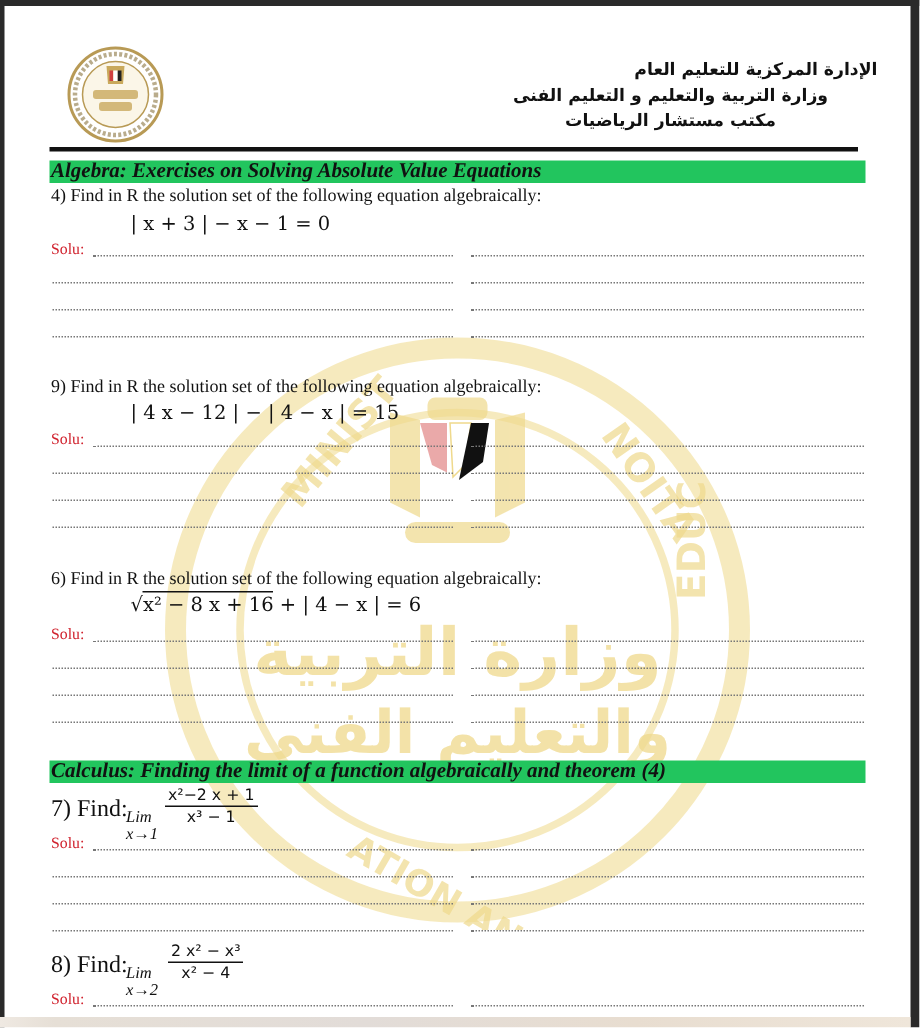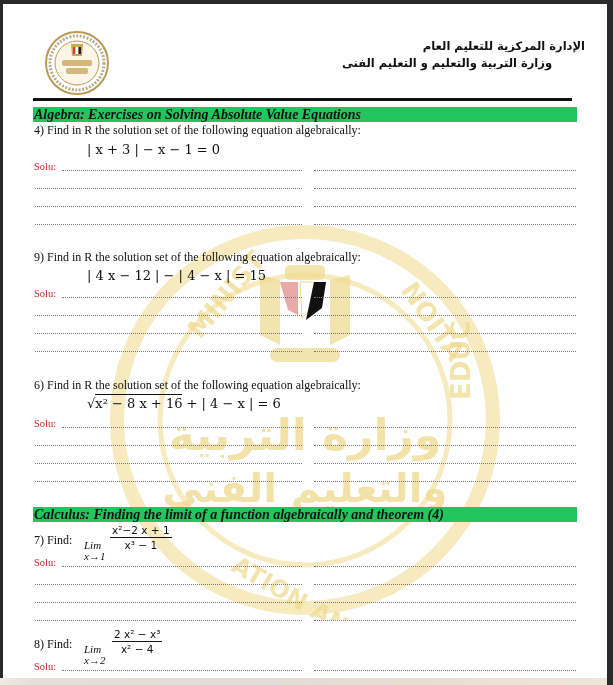--- a/index.html
+++ b/index.html
@@ -41,21 +41,21 @@
     position: absolute; font-family: "DejaVu Serif", serif; font-size: 13px; line-height: 16px;
   }
   .solu { position: absolute; left: 34px; font-size: 10.5px; color: #d0202c; line-height: 12px; }
   .dots { position: absolute; height: 0; border-bottom: 1px dotted #777; }
   .dl { left: 35px; width: 267px; }
   .dl.first { left: 62px; width: 240px; }
   .dr { left: 314px; width: 262px; }
 
   .sqrt-bar { border-top: 1px solid #111; padding-top: 1px; }
 
-  .find-label { position: absolute; left: 34px; font-size: 12px; line-height: 16px; }
+  .find-label { position: absolute; left: 34px; font-size: 16px; line-height: 16px; }
   .lim { position: absolute; font-family: Liberation Serif, serif; font-size: 11px; line-height: 11px; text-align: left; margin-top: 12px; }
   .lim i { font-style: italic; }
   .frac { position: absolute; font-family: "DejaVu Sans", sans-serif; font-size: 10.5px; text-align: center; }
   .frac .num { padding: 0 2px 1px; border-bottom: 1.6px solid #111; line-height: 12px; }
   .frac .den { line-height: 13px; padding-top: 1px; }
 </style>
 </head>
 <body>
 
 <div class="page-edge-top"></div>
@@ -89,20 +89,21 @@
   <rect x="29" y="17" width="2.5" height="7" fill="#d04040"></rect>
   <rect x="31.5" y="17" width="3" height="7" fill="#fff"></rect>
   <rect x="34.5" y="17" width="2.5" height="7" fill="#222"></rect>
   <rect x="18" y="30" width="30" height="6" rx="2" fill="#c9a95c" opacity="0.8"></rect>
   <rect x="22" y="38" width="22" height="6" rx="2" fill="#c9a95c" opacity="0.8"></rect>
   <circle cx="33" cy="33" r="27" fill="none" stroke="#8a7440" stroke-width="3" stroke-dasharray="2 1.5" opacity="0.6"></circle>
 </svg>
 <div class="ar-header">
   <div>الإدارة المركزية للتعليم العام</div>
   <div>وزارة التربية والتعليم و التعليم الفنى</div>
+  <div>مكتب مستشار الرياضيات</div>
 </div>
 <div class="header-rule"></div>
 
 <div class="section-head" style="top:107px">Algebra: Exercises on Solving Absolute Value Equations</div>
 
 <div class="q-text" style="top:122px">4) Find in R the solution set of the following equation algebraically:</div>
 <div class="eq" style="left:87px;top:142px">| x + 3 | − x − 1 = 0</div>
 <div class="solu" style="top:161px">Solu:</div>
 <div class="dots dl first" style="top:170px"></div>
 <div class="dots dr" style="top:170px"></div>

